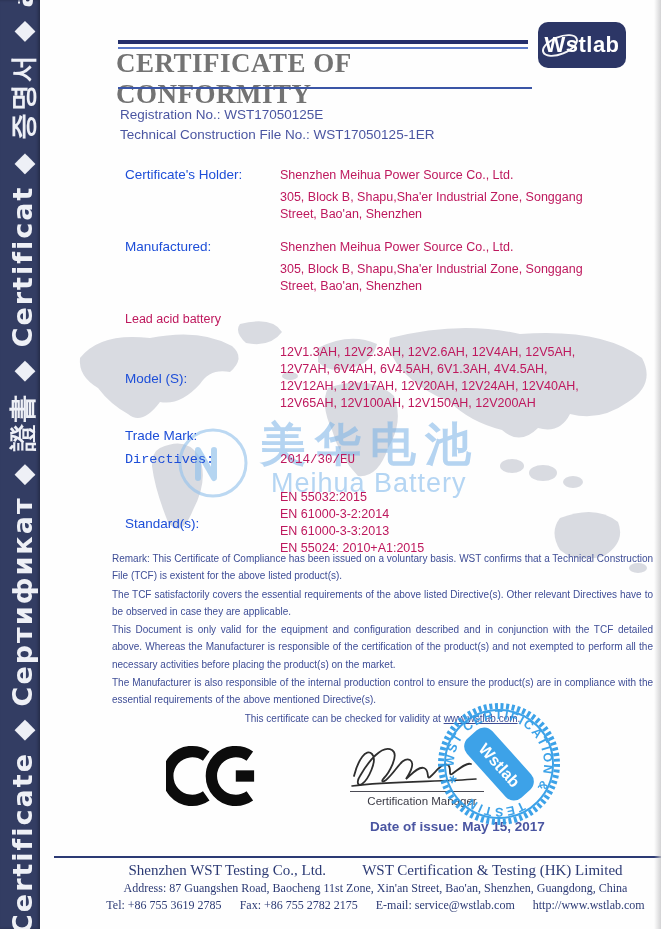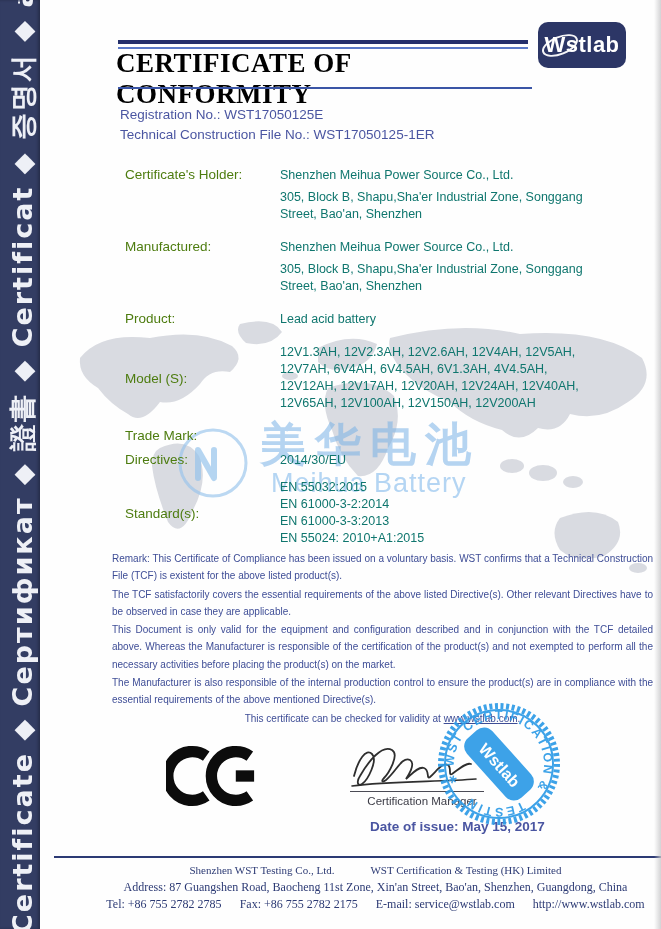--- a/index.html
+++ b/index.html
@@ -21,60 +21,60 @@
 
   
   .watermark{left:136px;top:424px;width:340px;height:96px;z-index:1;}
   .wm-cn{position:absolute;left:84px;top:-10px;font-size:46px;font-weight:bold;letter-spacing:9px;
          color:rgba(120,176,230,0.55);font-family:"DejaVu Sans",sans-serif;}
   .wm-en{position:absolute;left:95px;top:44px;font-size:27px;color:rgba(134,188,236,0.62);letter-spacing:1px;}
 
   
   .rule-top{left:78px;top:40px;width:410px;height:3px;border-top:4px solid #252f6b;border-bottom:2px solid #5b79c8;z-index:2;}
   .page-title{left:76px;top:48px;width:430px;font-family:"Liberation Serif",serif;font-weight:bold;
-              font-size:27px;letter-spacing:.5px;color:#000000;z-index:2;}
+              font-size:27px;letter-spacing:.5px;color:#737373;z-index:2;}
   .rule-bottom{left:78px;top:87px;width:414px;border-top:2.5px solid #3a55a6;z-index:2;}
   .logo{left:498px;top:22px;width:88px;height:46px;background:#2c3666;border-radius:10px;z-index:2;}
   .logo-text{position:absolute;left:0;top:0;width:100%;height:100%;display:flex;align-items:center;
              justify-content:center;color:#fff;font-weight:bold;font-size:22px;letter-spacing:.5px;}
   .logo-swoosh{position:absolute;left:3px;top:14px;width:34px;height:15px;border:2.5px solid rgba(255,255,255,.95);
                border-radius:50%;transform:rotate(-22deg);}
 
   
   .reg{left:80px;top:105px;font-size:13.5px;line-height:20px;color:#4a55a1;z-index:2;}
 
   
   .fields{left:85px;top:167px;width:492px;z-index:2;}
   .frow{display:flex;margin-bottom:16px;}
   .frow.tight{margin-bottom:9px;align-items:flex-end;}
-  .frow.tighter{margin-bottom:10px;}
+  .frow.tighter{margin-bottom:20px;font-family:Liberation Mono, monospace;}
   .frow.vcenter{align-items:center;}
-  .flabel{width:155px;flex:0 0 155px;font-size:13.5px;color:#4d7c0f;}
-  .fvalue{flex:1;font-size:12.5px;line-height:17px;color:#0f766e;}
+  .flabel{width:155px;flex:0 0 155px;font-size:13.5px;color:#1d4ed8;}
+  .fvalue{flex:1;font-size:12.5px;line-height:17px;color:#be185d;}
   .fvalue .name{margin-bottom:5px;}
 
   
   .remark{left:72px;top:550px;width:541px;z-index:2;font-size:10px;line-height:17.3px;color:#3e4d96;}
   .remark p{margin:0 0 1px 0;text-align:justify;}
   .remark p.last{text-align:center;}
   .vlink{text-decoration:underline;cursor:pointer;}
 
   
   .ce{left:126px;top:742px;z-index:2;}
   .sig{left:308px;top:736px;z-index:2;}
   .sig-line{left:310px;top:791px;width:134px;border-top:1.5px solid #4b4b55;z-index:2;}
   .sig-role{left:312px;top:795px;width:140px;text-align:center;font-size:11.5px;color:#3c3c46;z-index:2;}
   .date{left:330px;top:819px;font-size:13.5px;color:#4a55a1;z-index:2;font-weight:bold;}
   .stamp{left:396px;top:701px;z-index:3;opacity:.93;}
 
   
   .footer-divider{left:14px;right:0;top:856px;border-top:2.5px solid #2c3a74;z-index:2;}
   .footer{left:50px;right:0;top:862px;text-align:center;font-family:"Liberation Serif",serif;
           color:#2c3a74;font-size:12px;line-height:17px;z-index:2;}
-  .footer .l1 span{margin:0 18px;font-size:11px;}
+  .footer .l1 span{margin:0 18px;font-size:15px;}
   .footer .l3 span{margin:0 9px;}
 
   .edge-shade{right:0;top:0;bottom:0;width:7px;z-index:5;
               background:linear-gradient(to left,rgba(200,200,202,.8),rgba(200,200,202,0));}
 </style>
 </head>
 <body>
 
 <div class="page">
 
@@ -133,21 +133,20 @@
         </div>
       </div>
       <div class="frow">
         <div class="flabel">Manufactured:</div>
         <div class="fvalue">
           <div class="name">Shenzhen Meihua Power Source Co., Ltd.</div>
           <div>305, Block B, Shapu,Sha'er Industrial Zone, Songgang Street, Bao'an, Shenzhen</div>
         </div>
       </div>
       <div class="frow">
-        <div class="flabel">Product:</div>
         <div class="fvalue">Lead acid battery</div>
       </div>
       <div class="frow vcenter">
         <div class="flabel">Model (S):</div>
         <div class="fvalue">
           <div>12V1.3AH, 12V2.3AH, 12V2.6AH, 12V4AH, 12V5AH,</div>
           <div>12V7AH, 6V4AH, 6V4.5AH, 6V1.3AH, 4V4.5AH,</div>
           <div>12V12AH, 12V17AH, 12V20AH, 12V24AH, 12V40AH,</div>
           <div>12V65AH, 12V100AH, 12V150AH, 12V200AH</div>
         </div>
@@ -211,20 +210,20 @@
       <text transform="translate(63,63) rotate(48)" x="-25" y="6" font-size="16" font-weight="bold" fill="#ffffff">Wstlab</text>
     </svg>
 
     <div class="abs footer-divider"></div>
     <div class="abs footer">
       <div class="l1">
         <span>Shenzhen WST Testing Co., Ltd.</span><span>WST Certification &amp; Testing (HK) Limited</span>
       </div>
       <div class="l2">Address: 87 Guangshen Road, Baocheng 11st Zone, Xin'an Street, Bao'an, Shenzhen, Guangdong, China</div>
       <div class="l3">
-        <span>Tel: +86 755 2782 2785</span><span>Fax: +86 755 2782 2175</span><span>E-mail: service@wstlab.com</span><span>http://www.wstlab.com</span>
+        <span>Tel: +86 755 3619 2785</span><span>Fax: +86 755 2782 2175</span><span>E-mail: service@wstlab.com</span><span>http://www.wstlab.com</span>
       </div>
     </div>
 
   </div>
 
   <div class="abs edge-shade"></div>
 </div>
 
 </body></html>

